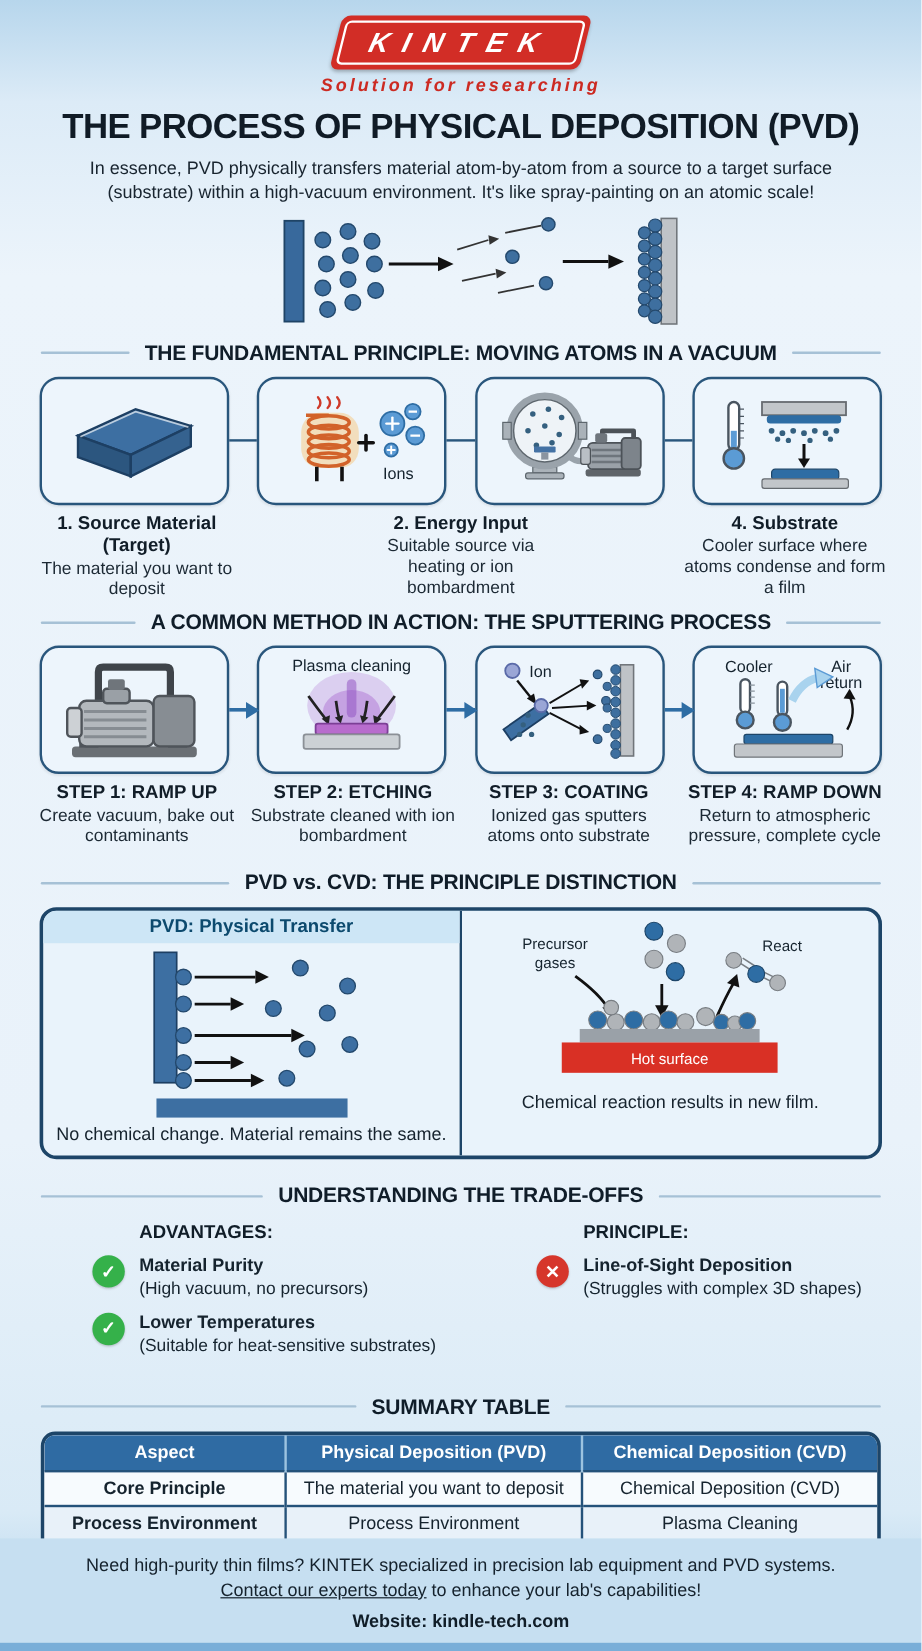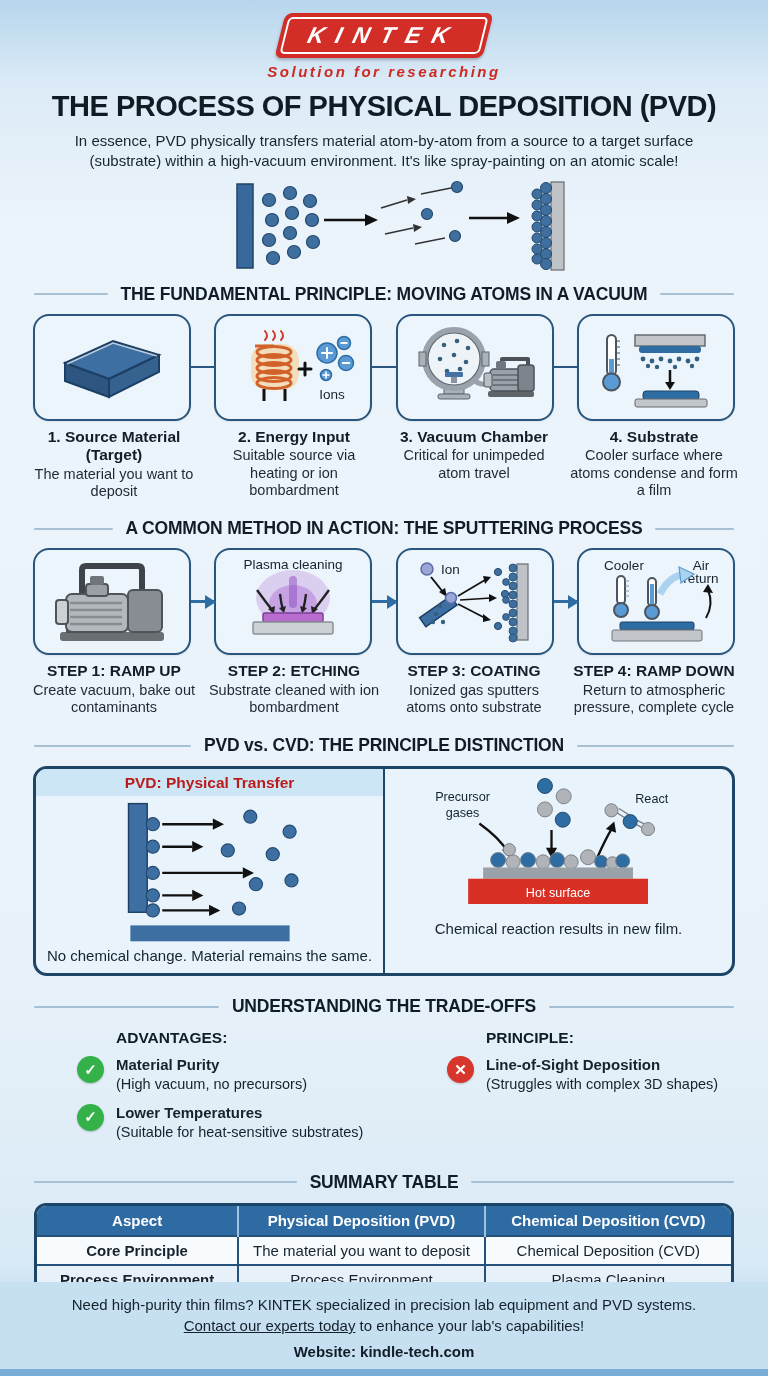--- a/index.html
+++ b/index.html
@@ -30,21 +30,21 @@
   .conn-arrow::after{content:"";position:absolute;right:-2px;top:50%;transform:translateY(-50%);
     border-left:11px solid #2e6da4;border-top:7px solid transparent;border-bottom:7px solid transparent;}
   .caps{display:flex;justify-content:space-between;margin:7px 28px 0;}
   .cap{width:172px;text-align:center;}
   .cap-t{font-size:15.5px;font-weight:bold;line-height:1.2;color:#111d28;}
   .cap-d{font-size:14.5px;line-height:1.22;color:#1c2934;margin-top:1px;}
   
   .compare{margin:10px 33px 0;border:3px solid #1d4568;border-radius:14px;display:flex;overflow:hidden;background:#e9f3fb;}
   .half{flex:1;min-width:0;}
   .half.left{border-right:2.5px solid #1d4568;}
-  .half-h{background:#cde6f6;padding:5px 12px 4px;text-align:center;font-weight:bold;font-size:15.5px;color:#b91c1c;}
+  .half-h{background:#cde6f6;padding:5px 12px 4px;text-align:center;font-weight:bold;font-size:15.5px;color:#0c4a6e;}
   .half svg{display:block;margin:2px auto 0;}
   .half-cap{font-size:15px;text-align:center;padding:1px 4px 9px;color:#16232e;}
   
   .tradeoffs{display:flex;margin:12px 33px 0;}
   .to-col.left{margin-left:44px;width:330px;}
   .to-col.right{margin-left:40px;flex:1;}
   .to-head{font-weight:bold;font-size:15.5px;margin:0 0 9px 39px;color:#101d28;}
   .to-item{display:flex;gap:12px;margin-bottom:11px;}
   .badge{flex:none;width:27px;height:27px;border-radius:50%;display:flex;align-items:center;justify-content:center;
     color:#fff;font-weight:bold;font-size:15px;box-shadow:0 1px 2px rgba(0,0,0,.2);}
@@ -272,30 +272,26 @@
   <div class="caps">
     <div class="cap">
       <div class="cap-t">1. Source Material (Target)</div>
       <div class="cap-d">The material you want to deposit</div>
     </div>
     <div class="cap">
       <div class="cap-t">2. Energy Input</div>
       <div class="cap-d">Suitable source via heating or ion bombardment</div>
     </div>
     <div class="cap">
-      <div class="cap-t">3. Vacuum Chamber</div>
-      <div class="cap-d">Critical for unimpeded atom travel</div>
-    </div>
-    <div class="cap">
       <div class="cap-t">4. Substrate</div>
       <div class="cap-d">Cooler surface where atoms condense and form a film</div>
     </div>
   </div>
 
-  <div class="sec-h" style="margin-top:17px">
+  <div class="sec-h" style="margin-top:7px">
     <div class="hline"></div>
     <h2>A COMMON METHOD IN ACTION: THE SPUTTERING PROCESS</h2>
     <div class="hline"></div>
   </div>
 
   <div class="row">
     <div class="card">
       <svg width="140" height="96" viewBox="0 0 140 96">
         <rect x="18" y="78" width="104" height="9" rx="3" fill="#6a6f74"></rect>
         <rect x="24" y="73" width="16" height="6" fill="#4f545a"></rect>

